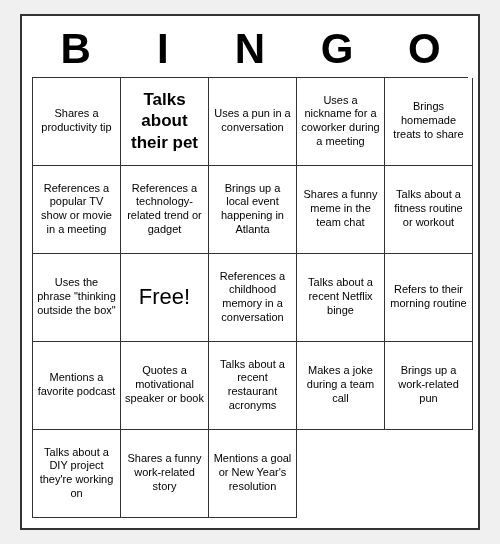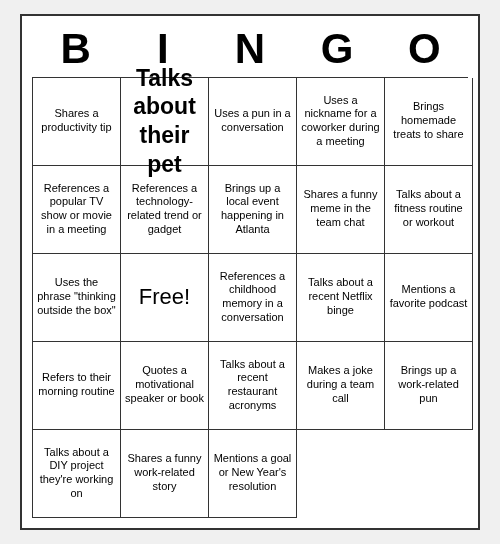--- a/index.html
+++ b/index.html
@@ -66,35 +66,35 @@
 <div class="bingo-card">
   <div class="bingo-header">
   <div class="bingo-letter">B</div>
       <div class="bingo-letter">I</div>
       <div class="bingo-letter">N</div>
       <div class="bingo-letter">G</div>
       <div class="bingo-letter">O</div>
     </div>
   <div class="bingo-grid">
   <div class="bingo-cell">Shares a productivity tip</div>
-      <div class="bingo-cell large" style="font-size: 23px; font-weight: bold;">Talks about their pet</div>
+      <div class="bingo-cell large" style="font-size: 17px; font-weight: bold;">Talks about their pet</div>
       <div class="bingo-cell">Uses a pun in a conversation</div>
       <div class="bingo-cell">Uses a nickname for a coworker during a meeting</div>
       <div class="bingo-cell">Brings homemade treats to share</div>
       <div class="bingo-cell">References a popular TV show or movie in a meeting</div>
       <div class="bingo-cell">References a technology-related trend or gadget</div>
       <div class="bingo-cell">Brings up a local event happening in Atlanta</div>
       <div class="bingo-cell">Shares a funny meme in the team chat</div>
       <div class="bingo-cell">Talks about a fitness routine or workout</div>
       <div class="bingo-cell">Uses the phrase "thinking outside the box"</div>
       <div class="bingo-cell free">Free!</div>
       <div class="bingo-cell">References a childhood memory in a conversation</div>
       <div class="bingo-cell">Talks about a recent Netflix binge</div>
+      <div class="bingo-cell">Refers to their morning routine</div>
       <div class="bingo-cell">Mentions a favorite podcast</div>
-      <div class="bingo-cell">Refers to their morning routine</div>
       <div class="bingo-cell">Quotes a motivational speaker or book</div>
       <div class="bingo-cell">Talks about a recent restaurant acronyms</div>
       <div class="bingo-cell">Makes a joke during a team call</div>
       <div class="bingo-cell">Brings up a work-related pun</div>
       <div class="bingo-cell">Talks about a DIY project they're working on</div>
       <div class="bingo-cell">Shares a funny work-related story</div>
       <div class="bingo-cell">Mentions a goal or New Year's resolution</div>
     </div>
 </div>
 

